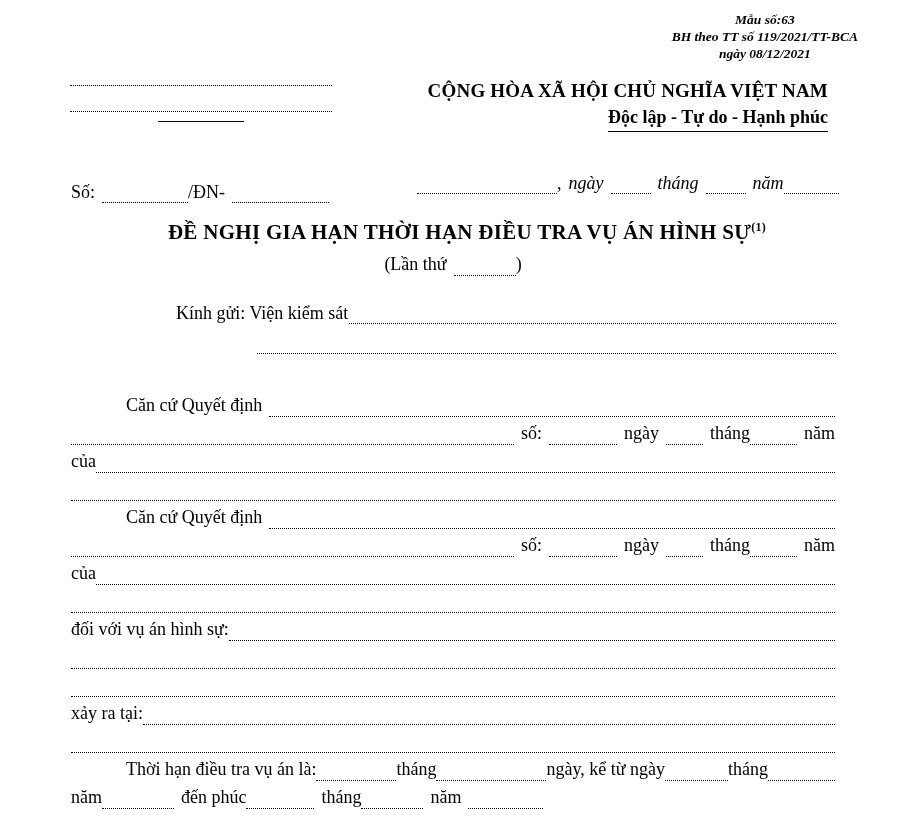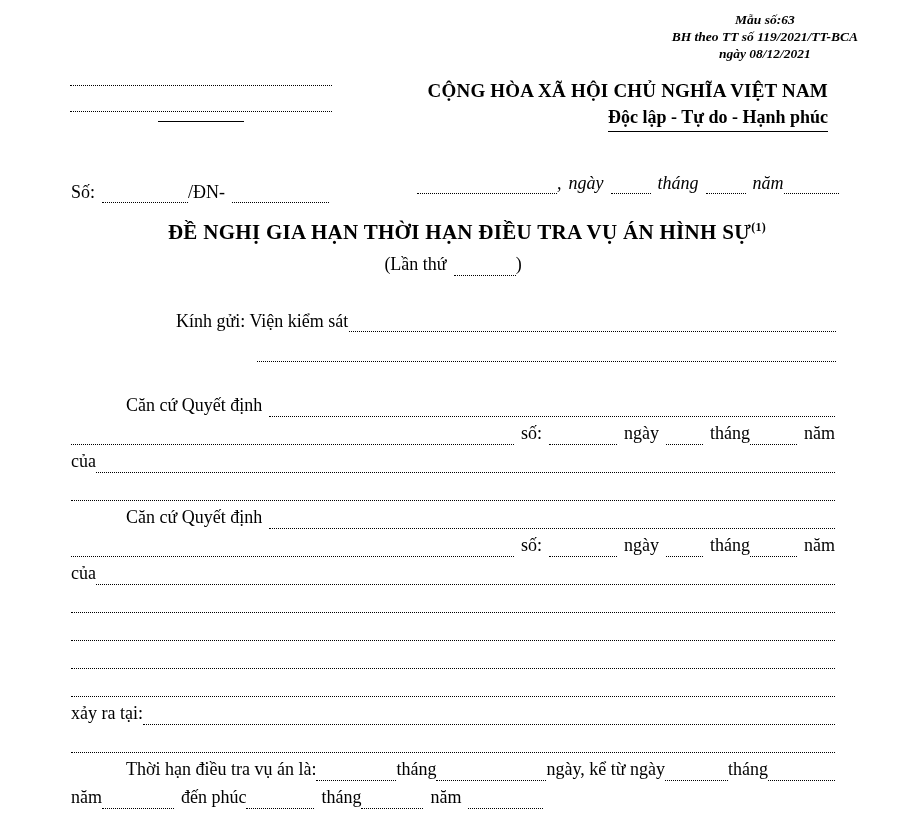--- a/index.html
+++ b/index.html
@@ -164,21 +164,20 @@
     top: 302px;
     left: 176px;
     width: 660px;
     font-size: 18px;
     line-height: 22px;
   }
   .recipient-row {
     display: flex;
     align-items: flex-end;
     white-space: nowrap;
-    margin-top: 8px;
   }
   .recipient-row .grow {
     flex: 1 1 auto;
     border-bottom: 1.5px dotted #000;
     height: 14px;
     margin-left: 1px;
   }
   .recipient-row2 {
     display: flex;
     margin-top: 17px;
@@ -343,20 +342,21 @@
         <span class="txt">của</span>
           <span class="grow"></span>
       </div>
       <div class="brow">
         <span class="grow"></span>
       </div>
     </div>
 
     <div>
       <div class="brow">
+        <span class="txt">đối với vụ án hình sự:</span>
           <span class="grow"></span>
       </div>
       <div class="brow">
         <span class="grow"></span>
       </div>
       <div class="brow">
         <span class="grow"></span>
       </div>
       <div class="brow">
         <span class="txt">xảy ra tại:</span>

